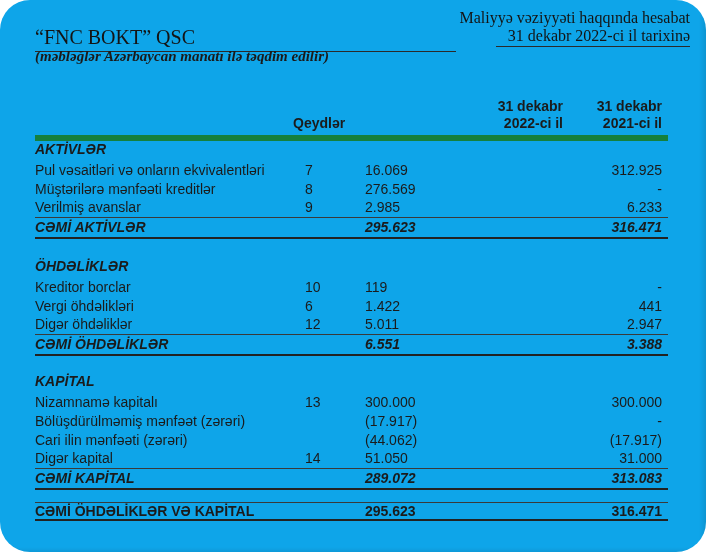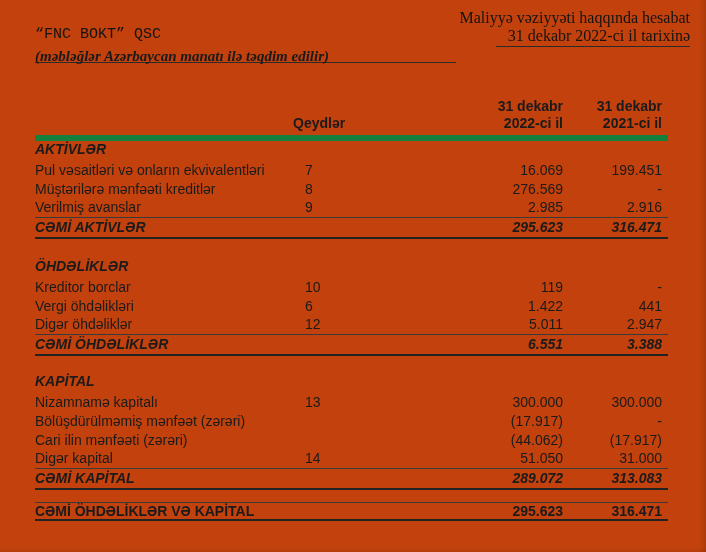--- a/index.html
+++ b/index.html
@@ -3,24 +3,25 @@
 <meta charset="utf-8">
 <style>
   * { box-sizing: border-box; }
   html, body { margin: 0; padding: 0; }
   body { width: 706px; height: 552px; }
 
   .page {
     position: relative;
     width: 706px;
     height: 552px;
-    background: #c2410c;
+    background: #0ea5e9;
     color: #1b1b1b;
     font-family: "Liberation Sans", sans-serif;
     overflow: hidden;
+    border-radius: 30px;
   }
 
   
   .hdr-right {
     position: absolute;
     top: 9px;
     right: 16px;
     text-align: right;
     font-family: "Liberation Serif", serif;
     font-size: 16px;
@@ -30,23 +31,23 @@
   .hdr-right .date-line {
     display: inline-block;
     padding: 0 0 1px 12px;
     border-bottom: 1.5px solid #2a2a2a;
   }
   .company-line {
     position: absolute;
     top: 26px;
     left: 35px;
     width: 421px;
-    font-family: Liberation Mono, monospace;
-    font-size: 15px;
-    padding-bottom: 19px;
+    font-family: Liberation Serif, serif;
+    font-size: 20px;
+    padding-bottom: 2px;
     border-bottom: 1.5px solid #2a2a2a;
     color: #141414;
   }
   .subtitle {
     position: absolute;
     top: 48px;
     left: 35px;
     font-family: "Liberation Serif", serif;
     font-style: italic;
     font-size: 15px;
@@ -85,21 +86,21 @@
   td { padding: 0; vertical-align: middle; }
   tr.section-title td {
     height: 21px;
     font-weight: 700;
     vertical-align: bottom;
     padding-bottom: 3px;
     font-style: italic;
   }
   tr.row td { height: 19px; }
   td.note { padding-left: 12px; }
-  td.v1 { text-align: right; margin-top: 47px; }
+  td.v1 { text-align: left; margin-top: 47px; }
   td.v2 { text-align: right; padding-right: 6px; }
 
   tr.total-row td {
     height: 21px;
     font-weight: 700;
     border-top: 1px solid #3a3a3a;
     border-bottom: 2.5px solid #222;
     font-style: italic;
   }
   tr.spacer-a td { height: 18px; }
@@ -158,33 +159,33 @@
     </thead>
     <tbody>
 
       <tr class="section-title">
         <td colspan="4">AKTİVLƏR</td>
       </tr>
       <tr class="row">
         <td class="lbl">Pul vəsaitləri və onların ekvivalentləri</td>
         <td class="note">7</td>
         <td class="v1">16.069</td>
-        <td class="v2">199.451</td>
+        <td class="v2">312.925</td>
       </tr>
       <tr class="row">
         <td class="lbl">Müştərilərə mənfəəti kreditlər</td>
         <td class="note">8</td>
         <td class="v1">276.569</td>
         <td class="v2">-</td>
       </tr>
       <tr class="row">
         <td class="lbl">Verilmiş avanslar</td>
         <td class="note">9</td>
         <td class="v1">2.985</td>
-        <td class="v2">2.916</td>
+        <td class="v2">6.233</td>
       </tr>
       <tr class="total-row">
         <td class="lbl">CƏMİ AKTİVLƏR</td>
         <td class="note"></td>
         <td class="v1">295.623</td>
         <td class="v2">316.471</td>
       </tr>
       <tr class="spacer-a">
           <td colspan="4"></td>
         </tr>

